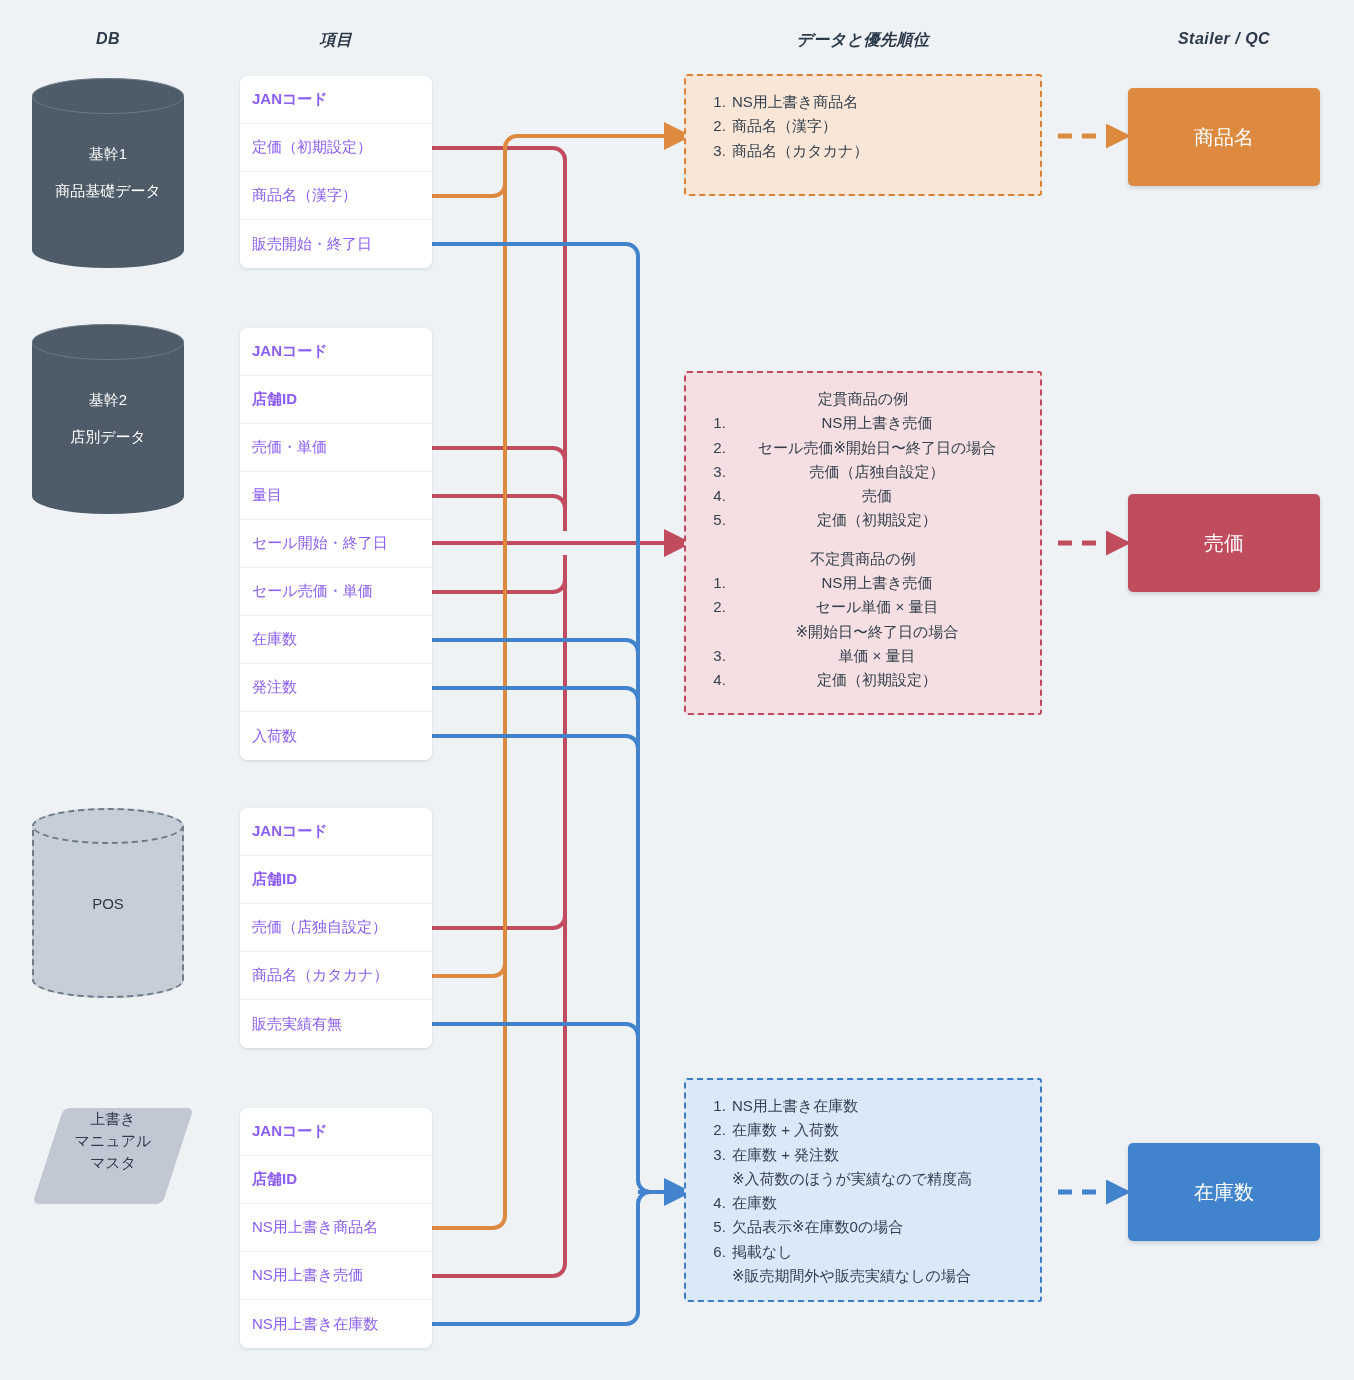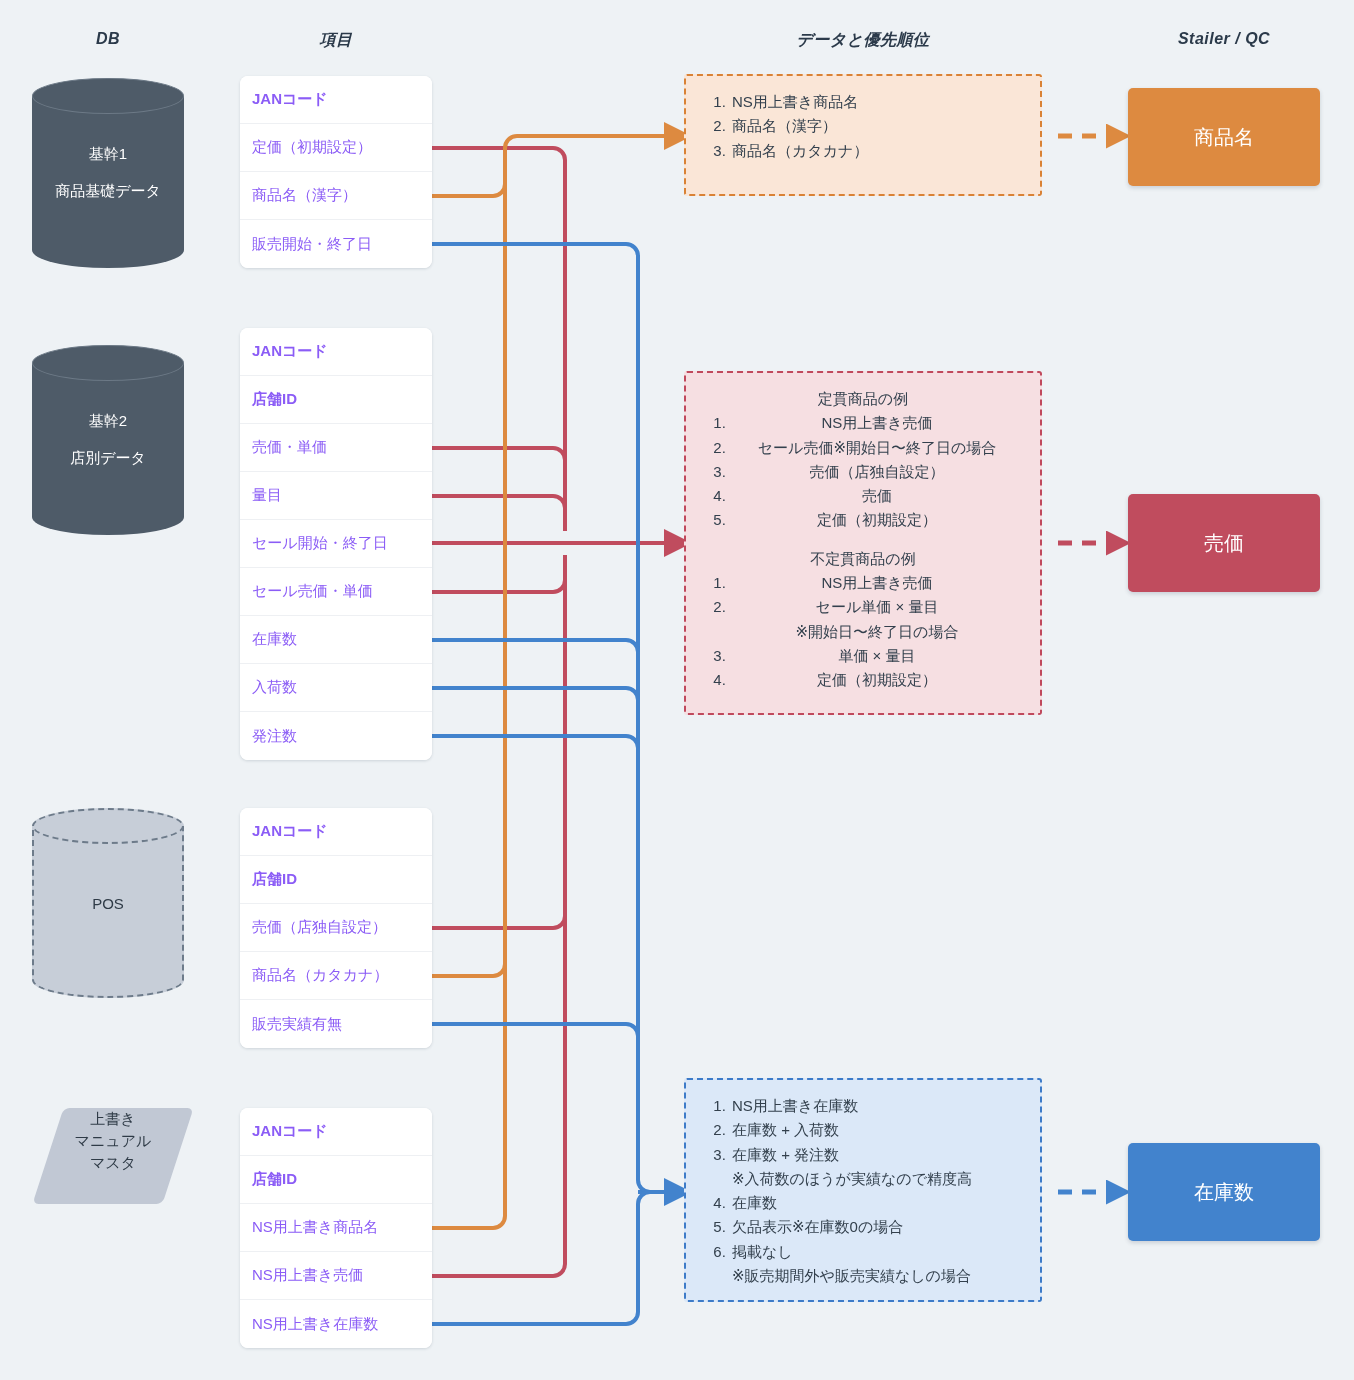--- a/index.html
+++ b/index.html
@@ -212,21 +212,21 @@
 
   <div class="cyl" style="left:32px; top:78px; width:152px; height:190px;">
     <div class="body"></div>
     <div class="top"></div>
     <div class="labels">
       <span>基幹1</span>
       <span>商品基礎データ</span>
     </div>
   </div>
 
-  <div class="cyl" style="left:32px; top:345px; width:152px; height:190px;">
+  <div class="cyl" style="left:32px; top:324px; width:152px; height:190px;">
     <div class="body"></div>
     <div class="top"></div>
     <div class="labels">
       <span>基幹2</span>
       <span>店別データ</span>
     </div>
   </div>
 
   <div class="cyl dashed" style="left:32px; top:808px; width:152px; height:190px;">
     <div class="body"></div>
@@ -251,22 +251,22 @@
   </div>
 
   <div class="item-card" style="left:240px; top:328px;">
     <div class="item-row key">JANコード</div>
     <div class="item-row key">店舗ID</div>
     <div class="item-row">売価・単価</div>
     <div class="item-row">量目</div>
     <div class="item-row">セール開始・終了日</div>
     <div class="item-row">セール売価・単価</div>
     <div class="item-row">在庫数</div>
+    <div class="item-row">発注数</div>
     <div class="item-row">入荷数</div>
-    <div class="item-row">発注数</div>
   </div>
 
   <div class="item-card" style="left:240px; top:808px;">
     <div class="item-row key">JANコード</div>
     <div class="item-row key">店舗ID</div>
     <div class="item-row">売価（店独自設定）</div>
     <div class="item-row">商品名（カタカナ）</div>
     <div class="item-row">販売実績有無</div>
   </div>
 

